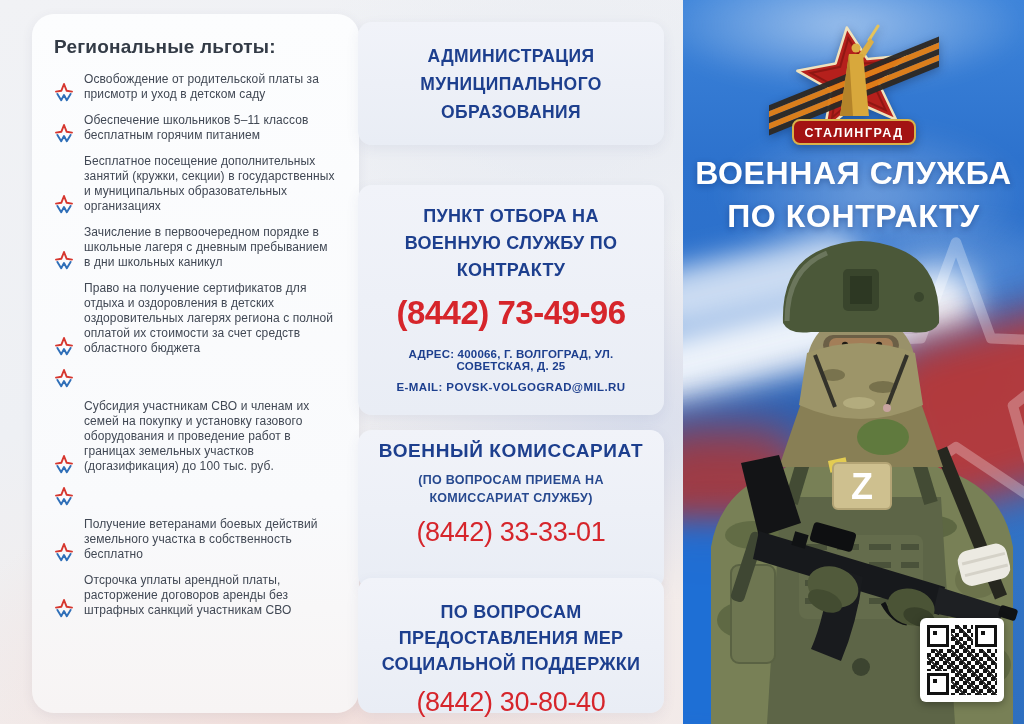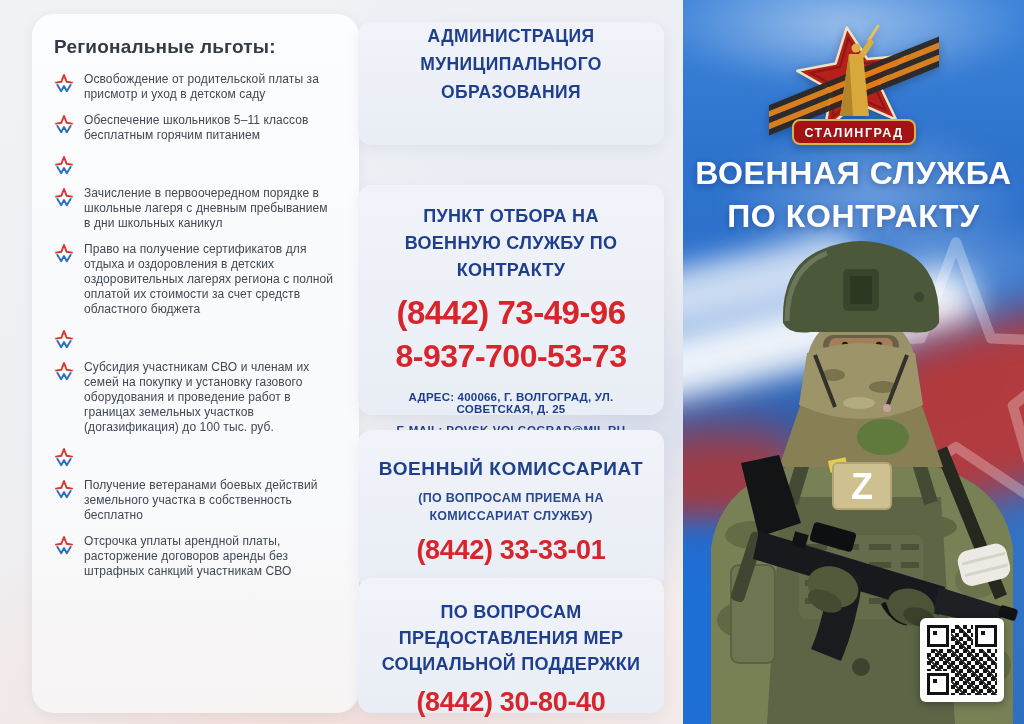--- a/index.html
+++ b/index.html
@@ -13,44 +13,44 @@
       linear-gradient(160deg,#f1f2f5 0%,#eef0f4 40%,#f3ecea 75%,#f2e9e8 100%);
   }
   
   .left-card{
     position:absolute;left:18px;top:14px;width:327px;height:699px;
     background:linear-gradient(180deg,#fcfdfe 0%,#f9fafc 70%,#f7f4f4 100%);
     border-radius:22px;box-shadow:0 3px 12px rgba(60,70,100,.08);
     padding:22px 22px 10px 22px;box-sizing:border-box;overflow:hidden;margin-left:14px;
   }
   .benefits-title{font-size:19px;font-weight:700;color:#333b46;margin:0 0 14px 0;letter-spacing:.2px;}
-  .benefit-item{display:flex;align-items:flex-start;margin-bottom:11px;}
+  .benefit-item{display:flex;align-items:flex-end;margin-bottom:11px;}
   .benefit-item .ico{flex:0 0 20px;width:20px;height:20px;margin:1px 10px 0 0;}
   .benefit-text{font-size:12px;line-height:15px;color:#414854;letter-spacing:.1px;}
   
   .mid-card{
     position:absolute;left:358px;width:306px;box-sizing:border-box;
     background:linear-gradient(180deg,#f1f3f9 0%,#e9edf5 100%);
     border-radius:14px;box-shadow:0 4px 14px rgba(50,70,130,.07);
     text-align:center;padding:0 20px;
   }
-  .card-admin{top:22px;height:123px;display:flex;justify-content:center;}
+  .card-admin{top:22px;height:123px;display:flex;align-items:center;justify-content:center;}
   .card-recruit{top:185px;height:230px;padding-top:18px;}
-  .card-commissariat{top:430px;height:159px;padding-top:28px;}
+  .card-commissariat{top:430px;height:159px;padding-top:10px;}
   .card-support{top:578px;height:135px;padding-top:21px;}
   .navy-title{color:#1d3f8e;font-weight:700;}
   .card-admin .navy-title{font-size:17.5px;line-height:1.6;letter-spacing:.4px;}
   .card-recruit .navy-title{font-size:18px;line-height:1.5;letter-spacing:.3px;}
   .phone-big{color:#d6252b;font-weight:700;font-size:33px;letter-spacing:-.5px;margin-top:10px;white-space:nowrap;}
   .phone-big2{color:#d6252b;font-weight:700;font-size:32px;letter-spacing:-.5px;margin-top:6px;white-space:nowrap;}
   .addr{color:#1d3f8e;font-weight:700;font-size:11.5px;margin-top:16px;letter-spacing:.2px;}
   .mail{color:#1d3f8e;font-weight:700;font-size:11.5px;margin-top:9px;letter-spacing:.4px;}
   .card-commissariat .navy-title{font-size:19px;letter-spacing:.6px;}
   .comm-note{color:#27498f;font-weight:700;font-size:12.5px;line-height:1.45;margin-top:9px;letter-spacing:.3px;}
-  .phone-mid{color:#d6252b;font-weight:700;font-size:27px;letter-spacing:-.3px;margin-top:10px;white-space:nowrap;}
+  .phone-mid{color:#d6252b;font-weight:400;font-size:27px;letter-spacing:-.3px;margin-top:10px;white-space:nowrap;}
   .card-support .navy-title{font-size:18px;line-height:1.45;letter-spacing:.3px;}
   
   .right-panel{
     position:absolute;left:683px;top:0;width:341px;height:724px;overflow:hidden;
     background:linear-gradient(180deg,#3d84da 0%,#2d72cd 22%,#2b6ec9 55%,#3173c4 80%,#2e6fc0 100%);
   }
   .cloud{position:absolute;border-radius:50%;filter:blur(10px);}
   .c1{left:-30px;top:-40px;width:380px;height:130px;background:radial-gradient(ellipse,rgba(255,255,255,.5),transparent 70%);}
   .c2{left:30px;top:120px;width:320px;height:150px;background:radial-gradient(ellipse,rgba(255,255,255,.30),transparent 70%);}
   .c3{left:150px;top:210px;width:260px;height:110px;background:radial-gradient(ellipse,rgba(255,255,255,.22),transparent 70%);}
@@ -108,20 +108,21 @@
         <span class="benefit-text">Обеспечение школьников 5–11 классов бесплатным горячим питанием</span>
       </div>
 
       <div class="benefit-item">
         <span class="ico">
           <svg viewBox="0 0 20 20" width="20" height="20">
             <path d="M2,9.6 L7.4,8.7 L10,2 L12.6,8.7 L18,9.6" fill="none" stroke="#d6372f" stroke-width="1.9" stroke-linecap="round" stroke-linejoin="round"></path>
             <path d="M3.4,11.9 L7.2,18.2 L10,13 L12.8,18.2 L16.6,11.9" fill="none" stroke="#2f6fb8" stroke-width="1.9" stroke-linecap="round" stroke-linejoin="round"></path>
           </svg>
         </span>
+        <span class="benefit-text">Бесплатное посещение дополнительных занятий (кружки, секции) в государственных и муниципальных образовательных организациях</span>
       </div>
 
       <div class="benefit-item">
         <span class="ico">
           <svg viewBox="0 0 20 20" width="20" height="20">
             <path d="M2,9.6 L7.4,8.7 L10,2 L12.6,8.7 L18,9.6" fill="none" stroke="#d6372f" stroke-width="1.9" stroke-linecap="round" stroke-linejoin="round"></path>
             <path d="M3.4,11.9 L7.2,18.2 L10,13 L12.8,18.2 L16.6,11.9" fill="none" stroke="#2f6fb8" stroke-width="1.9" stroke-linecap="round" stroke-linejoin="round"></path>
           </svg>
         </span>
         <span class="benefit-text">Зачисление в первоочередном порядке в школьные лагеря с дневным пребыванием в дни школьных каникул</span>
@@ -188,21 +189,20 @@
     </div>
 </div>
 
 <div class="mid-card card-admin">
   <div class="navy-title">АДМИНИСТРАЦИЯ МУНИЦИПАЛЬНОГО ОБРАЗОВАНИЯ</div>
 </div>
 
 <div class="mid-card card-recruit">
   <div class="navy-title">ПУНКТ ОТБОРА НА ВОЕННУЮ СЛУЖБУ ПО КОНТРАКТУ</div>
   <div class="phone-big">(8442) 73-49-96</div>
-  <div class="phone-big2">8-937-700-53-73</div>
   <div class="addr">АДРЕС: 400066, Г. ВОЛГОГРАД, УЛ. СОВЕТСКАЯ, Д. 25</div>
   <div class="mail">E-MAIL: POVSK-VOLGOGRAD@MIL.RU</div>
 </div>
 
 <div class="mid-card card-commissariat">
   <div class="navy-title">ВОЕННЫЙ КОМИССАРИАТ</div>
   <div class="comm-note">(ПО ВОПРОСАМ ПРИЕМА НА КОМИССАРИАТ СЛУЖБУ)</div>
   <div class="phone-mid">(8442) 33-33-01</div>
 </div>
 

